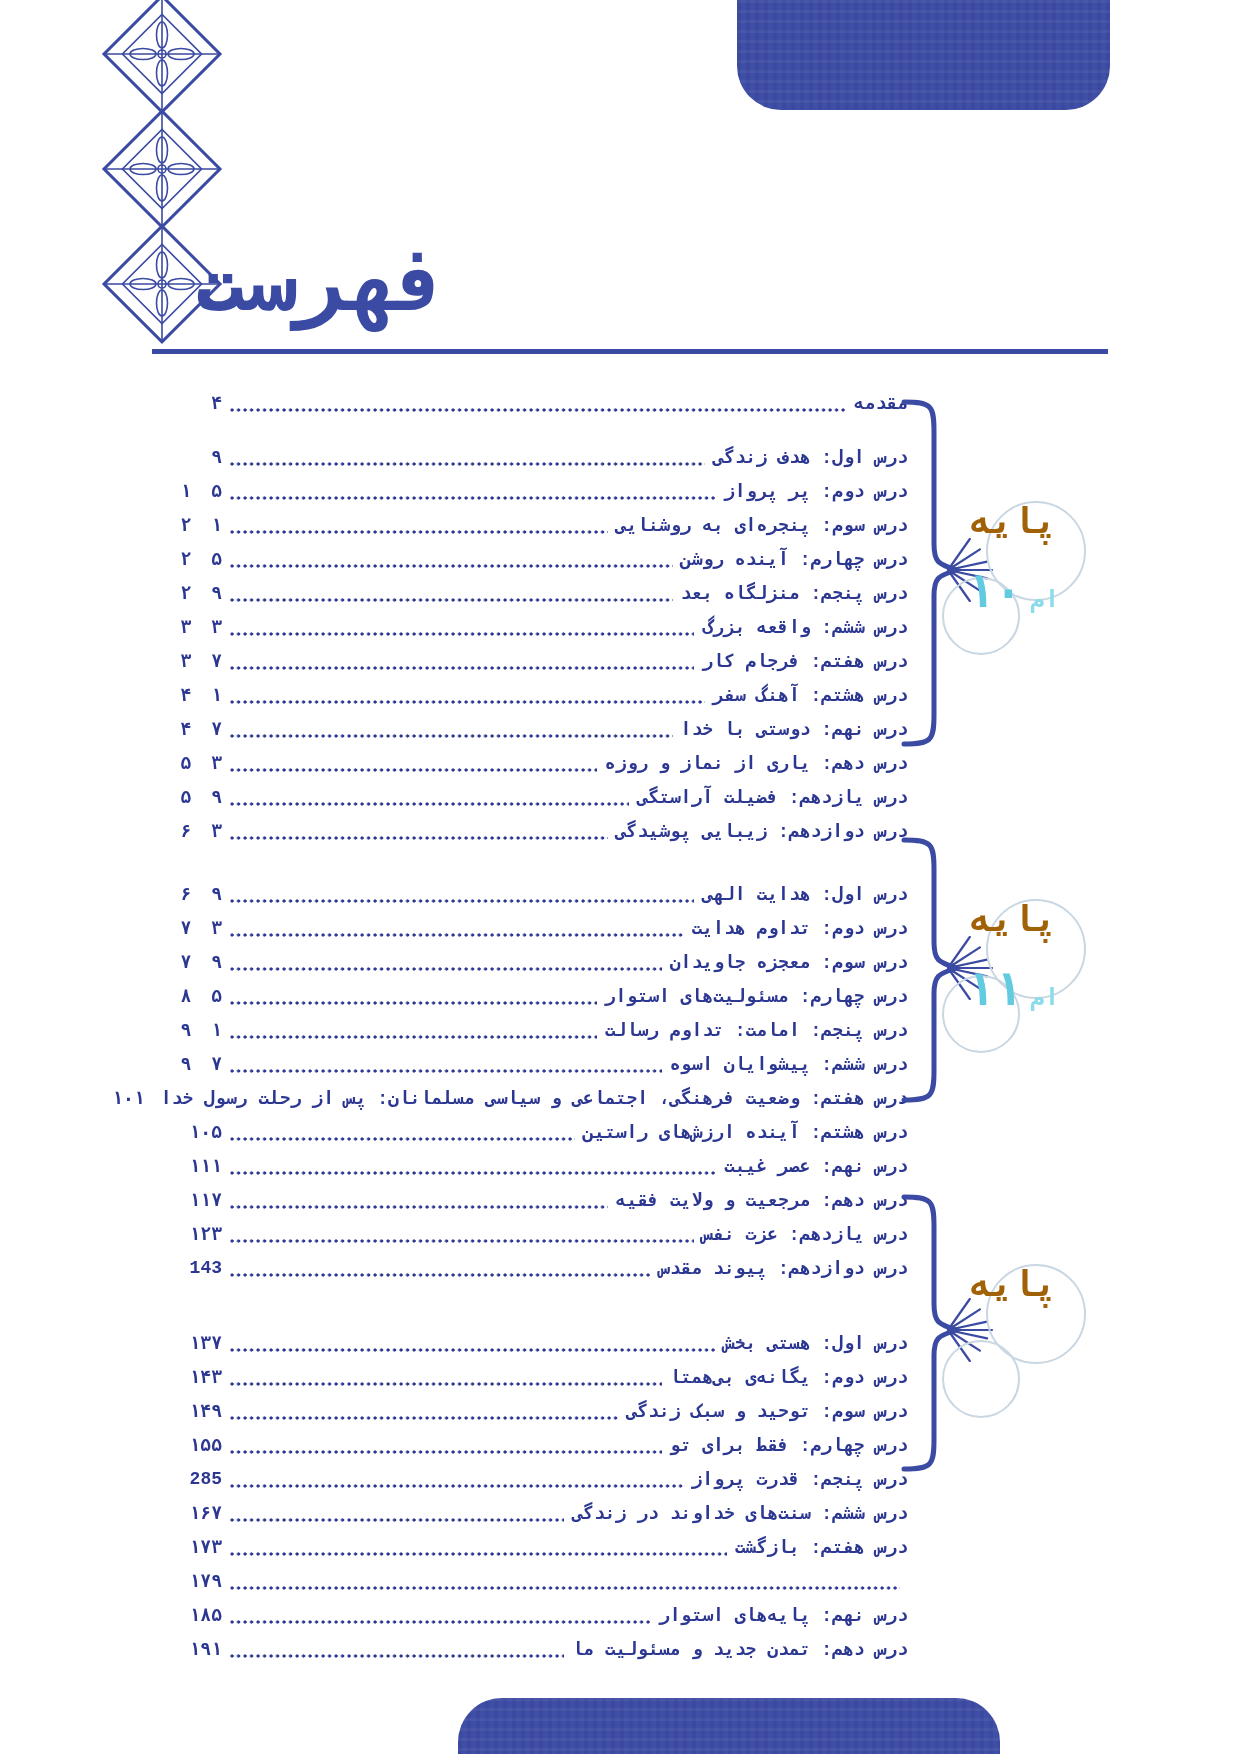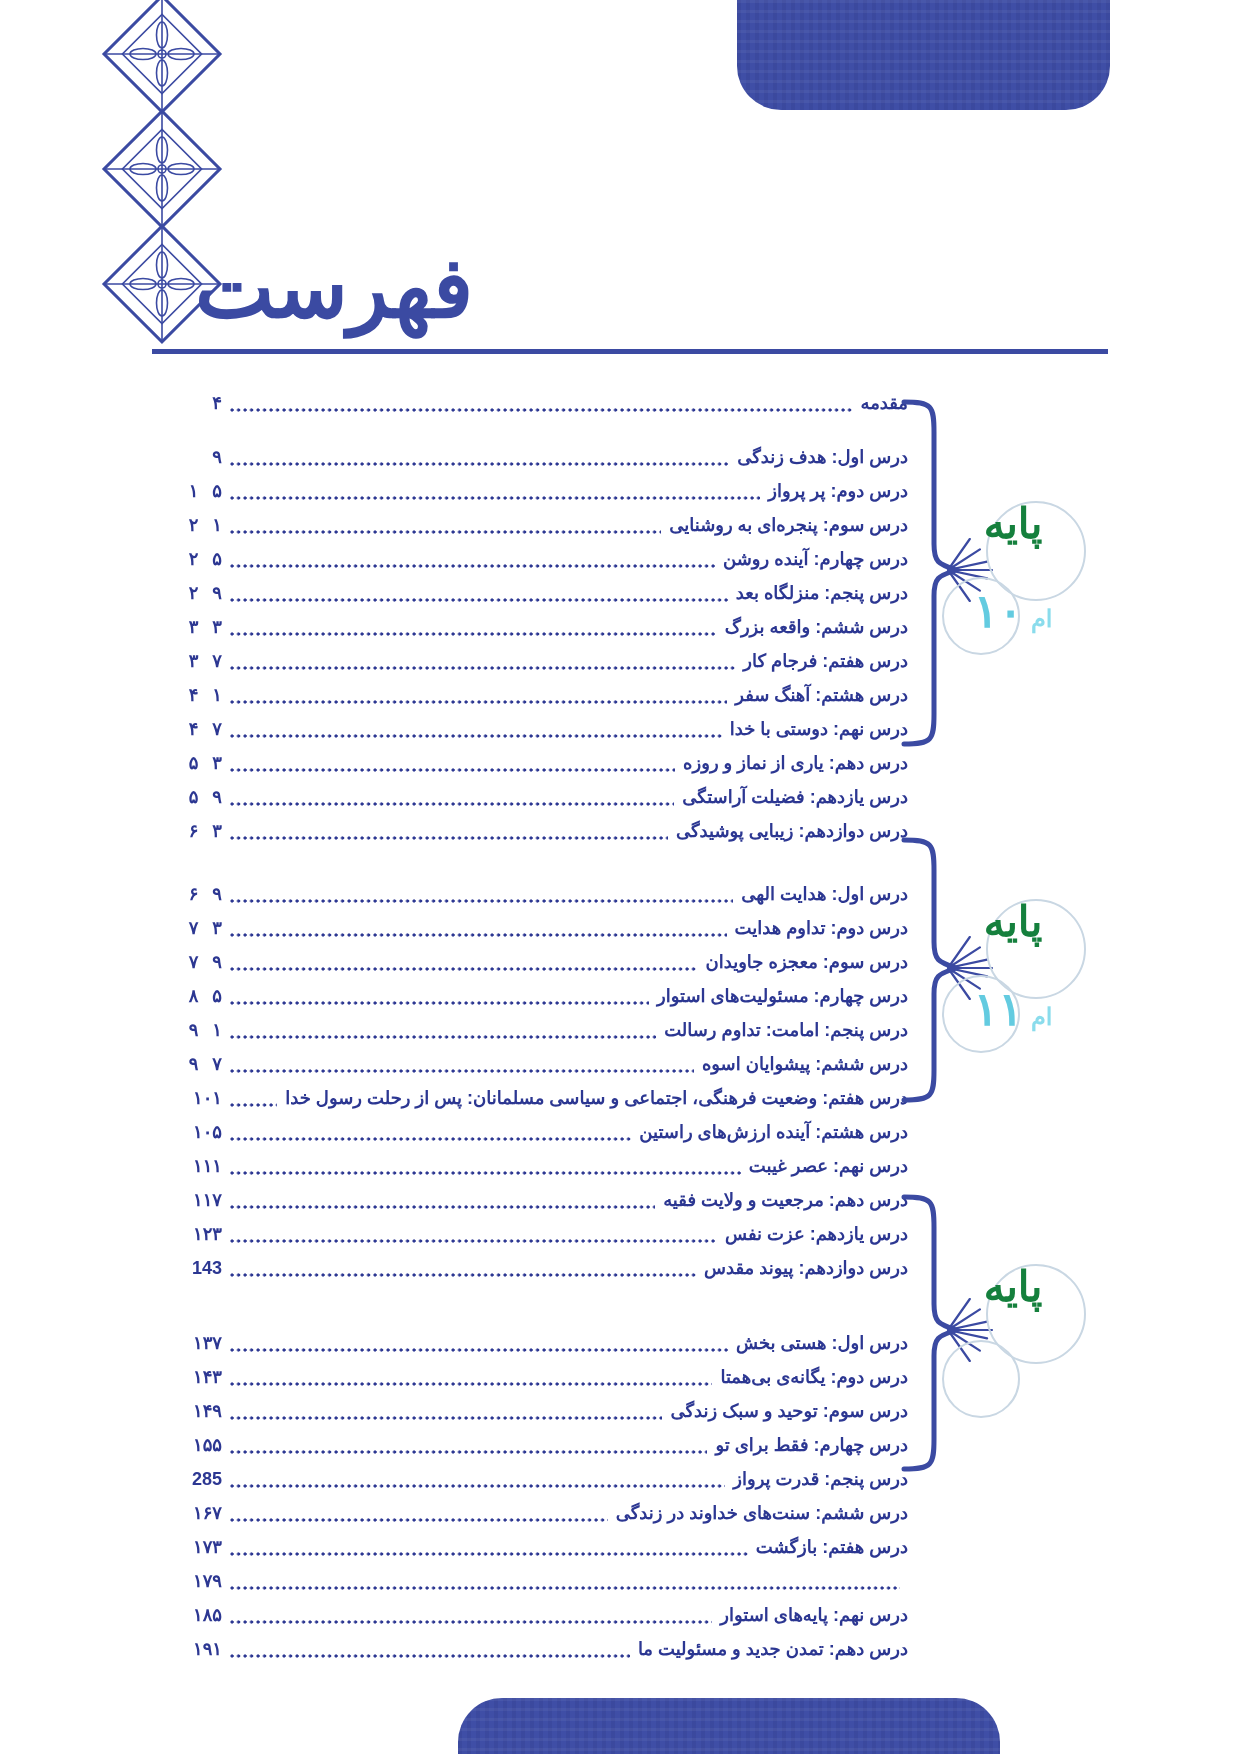--- a/index.html
+++ b/index.html
@@ -1,17 +1,17 @@
 <!DOCTYPE html>
 <html lang="fa"><head>
 <meta charset="utf-8">
 <style>
   html,body{margin:0;padding:0;background:#ffffff;}
   .page{position:relative;width:1241px;height:1754px;background:#ffffff;overflow:hidden;
-        font-family:Liberation Sans, sans-serif;}
+        font-family:Liberation Mono, monospace;}
 
   
   .top-bar{position:absolute;left:737px;top:0;width:373px;height:110px;
            background:#3f4ea6;border-radius:0 0 44px 44px;}
   .top-bar::after,.bottom-bar::after{content:"";position:absolute;inset:0;border-radius:inherit;
            background:repeating-linear-gradient(180deg,rgba(255,255,255,0.05) 0 3px,transparent 3px 10px),
                       repeating-linear-gradient(90deg,rgba(0,0,40,0.06) 0 4px,transparent 4px 9px);}
   .bottom-bar{position:absolute;left:458px;top:1698px;width:542px;height:56px;
            background:#3f4ea6;border-radius:44px 44px 0 0;}
 
@@ -43,22 +43,22 @@
   .brace{position:absolute;left:896px;}
   .brace path{fill:none;stroke:#3b4aa2;stroke-width:5;stroke-linecap:round;}
   .starburst{position:absolute;left:942px;}
   .starburst path{stroke:#3b4aa2;stroke-width:2.2;stroke-linecap:round;fill:none;}
 
   
   .grade-label{position:absolute;left:938px;width:150px;height:170px;text-align:center;direction:rtl;}
   .circle{position:absolute;border:2px solid #c9d7e3;border-radius:50%;}
   .c-big{width:96px;height:96px;left:48px;top:6px;}
   .c-small{width:74px;height:74px;left:4px;top:82px;}
-  .grade-word{position:relative;font-size:42px;font-weight:bold;color:#15803d;line-height:58px;}
-  .grade-line{position:relative;direction:ltr;margin-top:20px;font-weight:bold;color:#63cbe0;line-height:76px;}
+  .grade-word{position:relative;font-size:36px;font-weight:bold;color:#a16207;line-height:58px;}
+  .grade-line{position:relative;direction:ltr;margin-top:13px;font-weight:bold;color:#63cbe0;line-height:58px;}
   .grade-num{font-size:46px;}
   .grade-suffix{font-size:24px;margin-left:8px;color:#8adcec;}
 </style>
 </head>
 <body>
 
 <div class="page">
 
   <div class="top-bar"></div>
   <div class="bottom-bar"></div>

